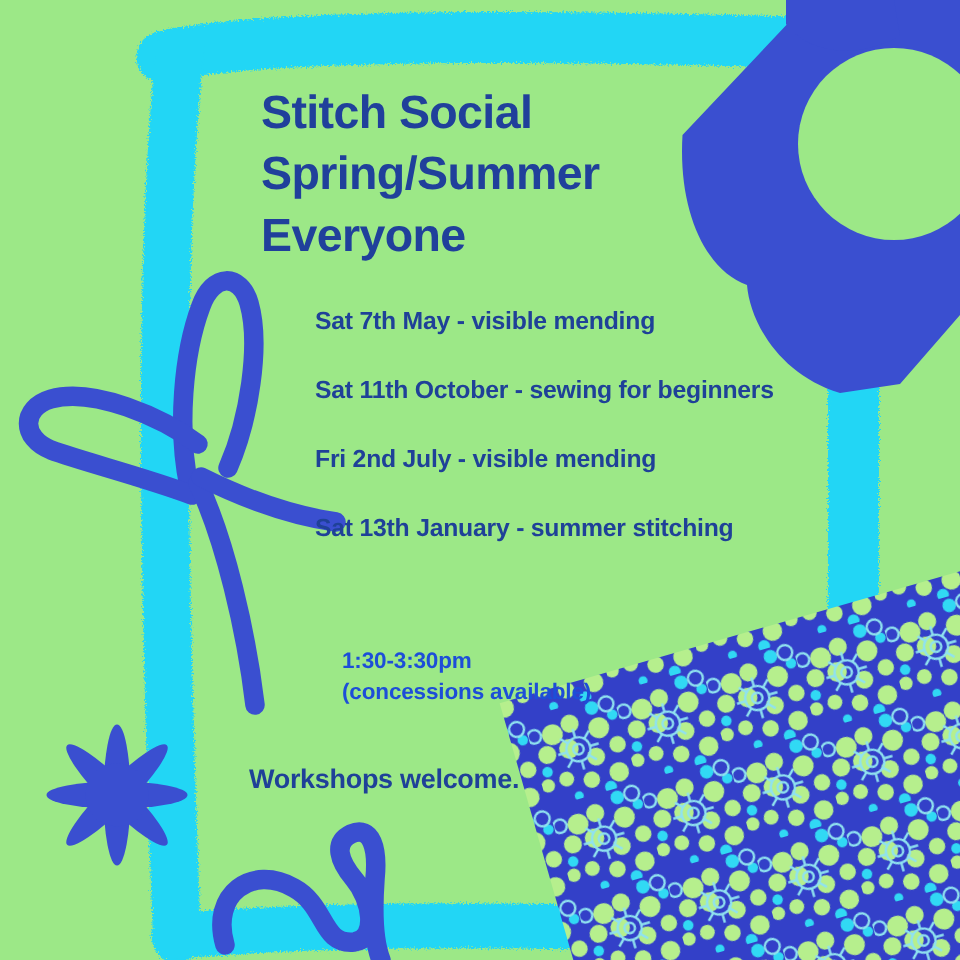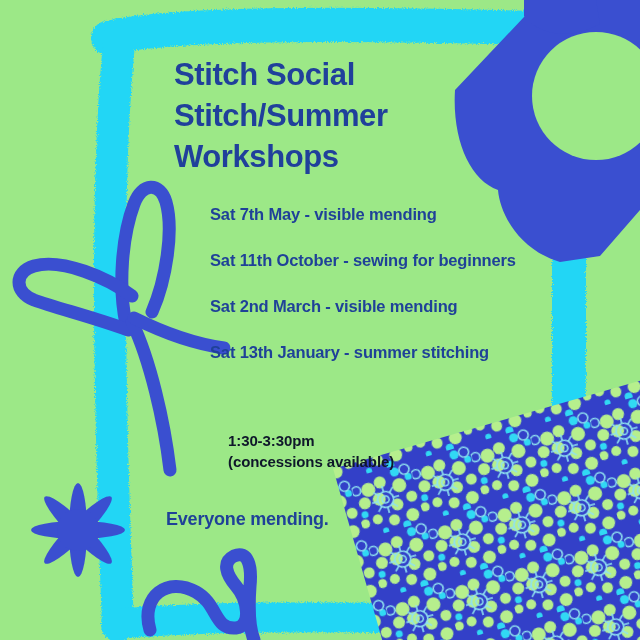--- a/index.html
+++ b/index.html
@@ -68,21 +68,21 @@
     letter-spacing: -0.15px;
   }
 
   .details {
     position: absolute;
     left: 228px;
     top: 430px;
     width: 330px;
   }
   .detail-line {
-    color: #0f172a;
+    color: #1d4ed8;
     font-size: 15px;
     font-weight: bold;
     line-height: 21px;
     white-space: nowrap;
     letter-spacing: -0.1px;
   }
 
   .welcome {
     position: absolute;
     left: 166px;
@@ -203,32 +203,32 @@
     </defs>
     <g transform="rotate(-16 520 540)">
       <rect x="360" y="420" width="330" height="290" fill="url(#floral)"></rect>
     </g>
   </svg>
 
   <div class="text-layer layer-text">
 
     <div class="headline">
       <div>Stitch Social</div>
-      <div>Stitch/Summer</div>
-      <div>Workshops</div>
+      <div>Spring/Summer</div>
+      <div>Everyone</div>
     </div>
 
     <div class="sessions">
       <div class="session-line">Sat 7th May - visible mending</div>
       <div class="session-line">Sat 11th October - sewing for beginners</div>
-      <div class="session-line">Sat 2nd March - visible mending</div>
+      <div class="session-line">Fri 2nd July - visible mending</div>
       <div class="session-line">Sat 13th January - summer stitching</div>
     </div>
 
     <div class="details">
       <div class="detail-line">1:30-3:30pm</div>
       <div class="detail-line">(concessions available)</div>
     </div>
 
-    <div class="welcome">Everyone mending.</div>
+    <div class="welcome">Workshops welcome.</div>
 
   </div>
 </div>
 
 </body></html>

